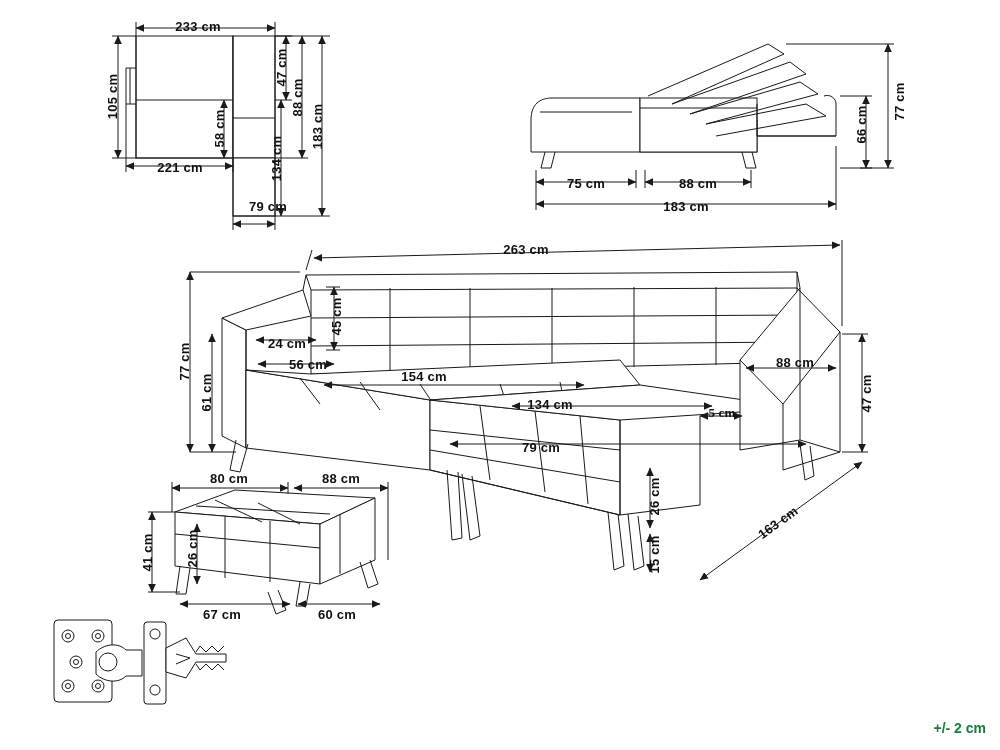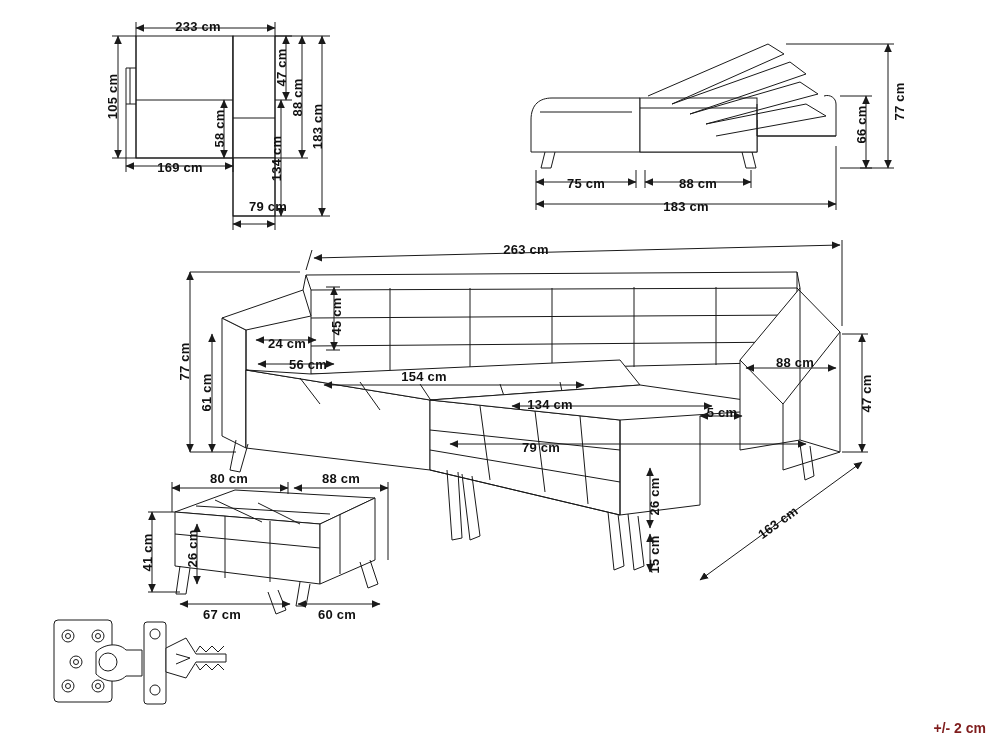--- a/index.html
+++ b/index.html
@@ -23,21 +23,21 @@
     white-space:nowrap;
     transform-origin:center center;
     line-height:1;
   }
   .rot { transform:rotate(-90deg); }
   .tol {
     position:absolute;
     right:14px; bottom:14px;
     font-size:14px;
     font-weight:bold;
-    color:#7f1d1d;
+    color:#15803d;
   }
 </style>
 </head>
 <body>
 
 <div id="stage">
 
 <svg viewBox="0 0 1000 750" xmlns="http://www.w3.org/2000/svg">
   <defs>
     <marker id="ah" markerWidth="9" markerHeight="9" refX="8" refY="4.5" orient="auto" markerUnits="userSpaceOnUse">
@@ -315,40 +315,40 @@
   </g>
 </svg>
 
 <div class="dim-label" style="left:198px; top:20px; transform:translate(-50%,0);">233 cm</div>
 <div class="dim-label rot" style="left:112px; top:90px; transform:translate(-50%,0) rotate(-90deg);">105 cm</div>
 <div class="dim-label rot" style="left:281px; top:61px; transform:translate(-50%,0) rotate(-90deg);">47 cm</div>
 <div class="dim-label rot" style="left:219px; top:122px; transform:translate(-50%,0) rotate(-90deg);">58 cm</div>
 <div class="dim-label rot" style="left:297px; top:91px; transform:translate(-50%,0) rotate(-90deg);">88 cm</div>
 <div class="dim-label rot" style="left:276px; top:152px; transform:translate(-50%,0) rotate(-90deg);">134 cm</div>
 <div class="dim-label rot" style="left:317px; top:120px; transform:translate(-50%,0) rotate(-90deg);">183 cm</div>
-<div class="dim-label" style="left:180px; top:161px; transform:translate(-50%,0);">169 cm</div>
+<div class="dim-label" style="left:180px; top:161px; transform:translate(-50%,0);">221 cm</div>
 <div class="dim-label" style="left:268px; top:200px; transform:translate(-50%,0);">79 cm</div>
 
 <div class="dim-label rot" style="left:861px; top:118px; transform:translate(-50%,0) rotate(-90deg);">66 cm</div>
 <div class="dim-label rot" style="left:899px; top:95px; transform:translate(-50%,0) rotate(-90deg);">77 cm</div>
 <div class="dim-label" style="left:586px; top:177px; transform:translate(-50%,0);">75 cm</div>
 <div class="dim-label" style="left:698px; top:177px; transform:translate(-50%,0);">88 cm</div>
 <div class="dim-label" style="left:686px; top:200px; transform:translate(-50%,0);">183 cm</div>
 
 <div class="dim-label" style="left:526px; top:243px; transform:translate(-50%,0);">263 cm</div>
 <div class="dim-label rot" style="left:184px; top:355px; transform:translate(-50%,0) rotate(-90deg);">77 cm</div>
 <div class="dim-label rot" style="left:206px; top:386px; transform:translate(-50%,0) rotate(-90deg);">61 cm</div>
 <div class="dim-label rot" style="left:336px; top:310px; transform:translate(-50%,0) rotate(-90deg);">45 cm</div>
 <div class="dim-label" style="left:287px; top:337px; transform:translate(-50%,0);">24 cm</div>
 <div class="dim-label" style="left:308px; top:358px; transform:translate(-50%,0);">56 cm</div>
 <div class="dim-label" style="left:424px; top:370px; transform:translate(-50%,0);">154 cm</div>
 <div class="dim-label" style="left:550px; top:398px; transform:translate(-50%,0);">134 cm</div>
 <div class="dim-label" style="left:541px; top:441px; transform:translate(-50%,0);">79 cm</div>
 <div class="dim-label" style="left:795px; top:356px; transform:translate(-50%,0);">88 cm</div>
-<div class="dim-label" style="left:722px; top:406px; transform:translate(-50%,0);">5 cm</div>
+<div class="dim-label" style="left:722px; top:406px; transform:translate(-50%,0);font-family:Liberation Serif, serif;">5 cm</div>
 <div class="dim-label rot" style="left:866px; top:387px; transform:translate(-50%,0) rotate(-90deg);">47 cm</div>
 <div class="dim-label rot" style="left:654px; top:490px; transform:translate(-50%,0) rotate(-90deg);">26 cm</div>
 <div class="dim-label rot" style="left:654px; top:548px; transform:translate(-50%,0) rotate(-90deg);">15 cm</div>
 <div class="dim-label" style="left:778px; top:516px; transform:translate(-50%,0) rotate(-36deg);">163 cm</div>
 
 <div class="dim-label" style="left:229px; top:472px; transform:translate(-50%,0);">80 cm</div>
 <div class="dim-label" style="left:341px; top:472px; transform:translate(-50%,0);">88 cm</div>
 <div class="dim-label rot" style="left:147px; top:546px; transform:translate(-50%,0) rotate(-90deg);">41 cm</div>
 <div class="dim-label rot" style="left:192px; top:542px; transform:translate(-50%,0) rotate(-90deg);">26 cm</div>
 <div class="dim-label" style="left:222px; top:608px; transform:translate(-50%,0);">67 cm</div>

